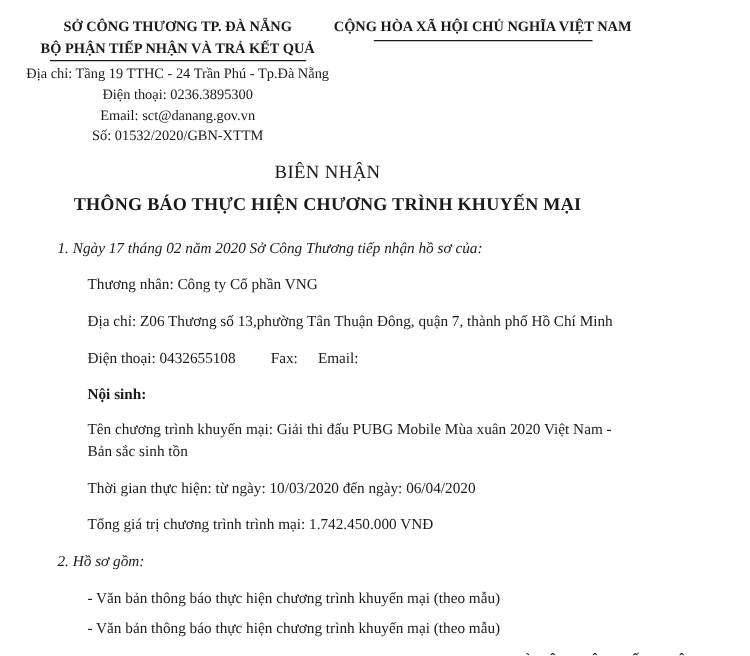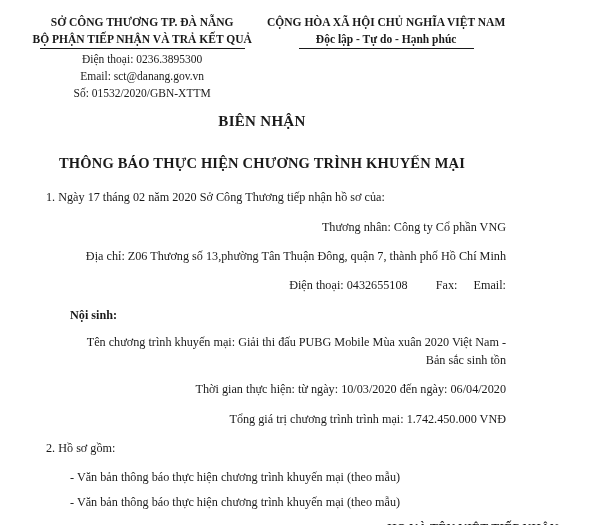--- a/index.html
+++ b/index.html
@@ -52,46 +52,46 @@
   .u2 { width: 175px; }
   .date-line {
     margin-top: 14px;
     font-size: 11.5px;
     text-align: center;
     font-style: italic;
   }
   
   .title-main {
     text-align: center;
-    font-weight: bold;
+    font-weight: normal;
     font-size: 15px;
     margin-top: 12px;
     letter-spacing: .3px;
   }
   .title-sub {
     text-align: center;
     font-weight: bold;
     font-size: 14.5px;
-    margin-top: 25px;
+    margin-top: 9px;
     letter-spacing: .2px;
   }
   
   .body {
     margin-top: 16px;
     font-size: 12.2px;
     line-height: 1.5;
   }
   .item {
     margin-left: 28px;
     margin-bottom: 11px;
+    font-style: italic;
   }
   .indent {
     margin-left: 52px;
     margin-bottom: 11px;
-    text-align: right;
   }
   .indent-tight {
     margin-left: 52px;
     margin-bottom: 6px;
   }
   .section-label {
     margin-left: 52px;
     margin-bottom: 9px;
     font-weight: bold;
   }
@@ -129,28 +129,28 @@
 <body>
 
 <div class="page">
 
   <div class="header">
 
     <div class="header-left">
       <div class="bold">SỞ CÔNG THƯƠNG TP. ĐÀ NẴNG</div>
       <div class="bold">BỘ PHẬN TIẾP NHẬN VÀ TRẢ KẾT QUẢ</div>
       <hr class="hr-short u1">
+      <div>Địa chỉ: Tầng 19 TTHC - 24 Trần Phú - Tp.Đà Nẵng</div>
       <div>Điện thoại: 0236.3895300</div>
       <div>Email: sct@danang.gov.vn</div>
       <div>Số:  01532/2020/GBN-XTTM</div>
     </div>
 
     <div class="header-right">
       <div class="bold">CỘNG HÒA XÃ HỘI CHỦ NGHĨA VIỆT NAM</div>
-      <div class="bold">Độc lập - Tự do - Hạnh phúc</div>
       <hr class="hr-short u2">
     </div>
 
   </div>
 
   <div class="title-main">BIÊN NHẬN</div>
   <div class="title-sub">THÔNG BÁO THỰC HIỆN CHƯƠNG TRÌNH KHUYẾN MẠI</div>
 
   <div class="body">
 

